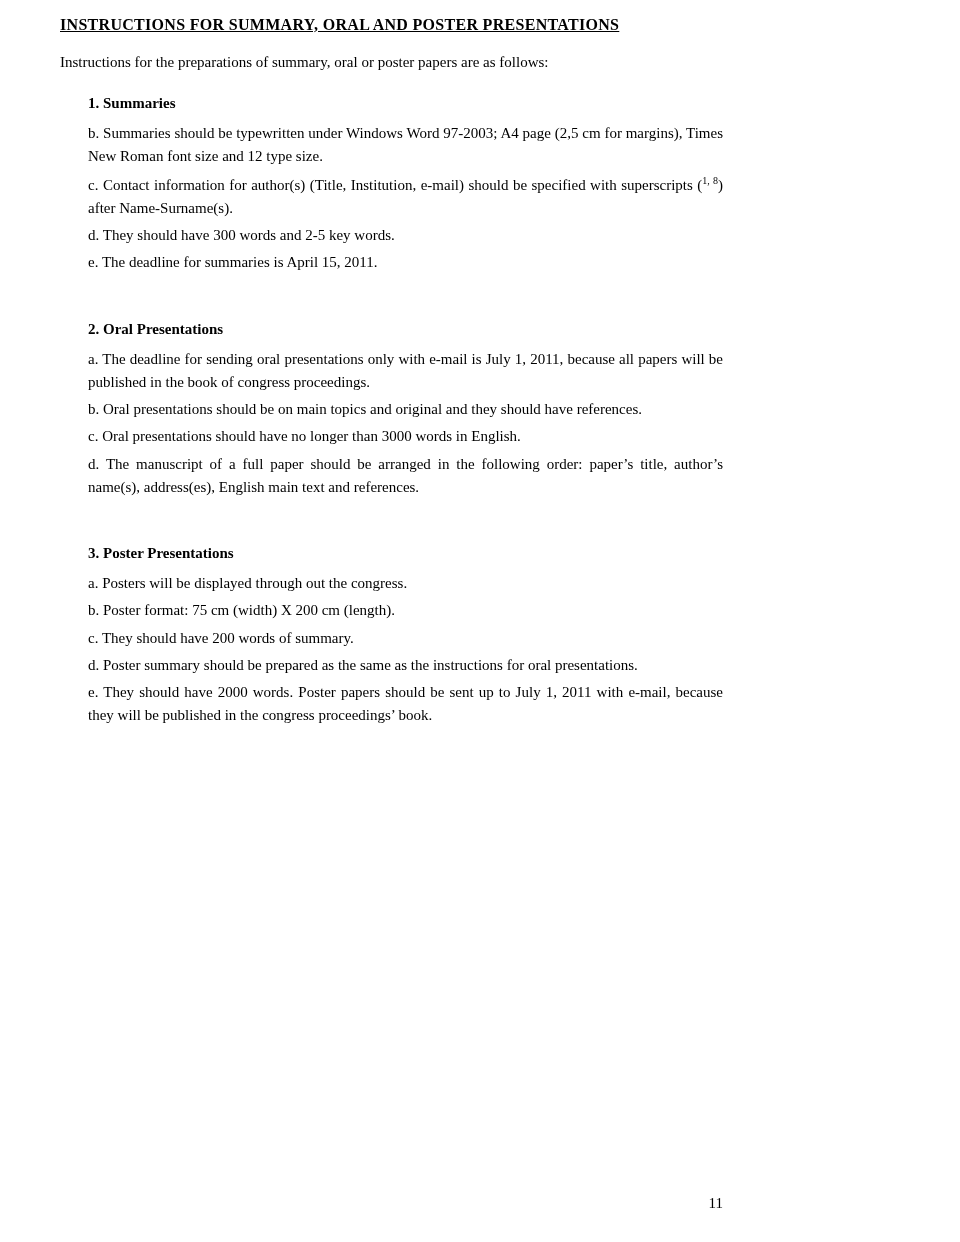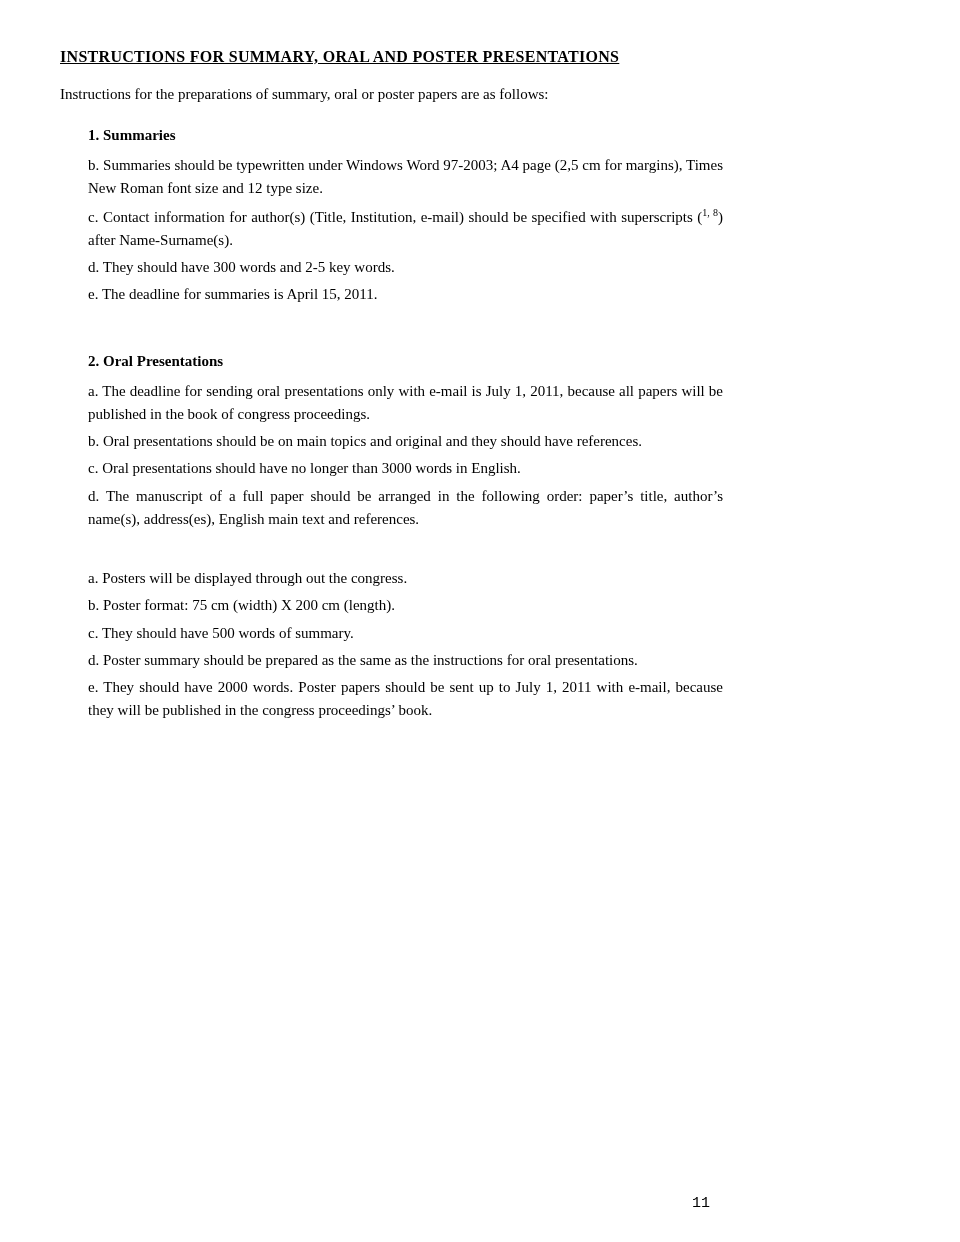--- a/index.html
+++ b/index.html
@@ -15,30 +15,30 @@
       color: #000000;
       width: 960px;
       min-height: 1242px;
       position: relative;
     }
 
     .page {
       width: 783px;
       min-height: 1242px;
       background: #ffffff;
-      padding: 48px 60px 60px 60px;
+      padding: 16px 60px 60px 60px;
       position: relative;
     }
 
     .page-number {
       position: absolute;
       bottom: 30px;
-      right: 73px;
+      right: 60px;
       font-size: 15px;
-      font-family: Liberation Mono, monospace;
+      font-family: Liberation Serif, serif;
     }
 
     h1.main-title {
       font-size: 16px;
       font-weight: bold;
       text-decoration: underline;
       text-align: left;
       margin-bottom: 20px;
       font-family: 'Times New Roman', Times, serif;
       letter-spacing: 0.3px;
@@ -119,28 +119,29 @@
       <span>c. </span><span>Oral presentations should have no longer than 3000 words in English.</span>
     </p>
     <p class="item-line">
       <span>d. </span><span>The manuscript of a full paper should be arranged in the following order: paper’s title, author’s name(s), address(es), English main text and references.</span>
     </p>
   </div>
 
   <div class="spacer"></div>
 
   <div class="section-block">
+    <p class="section-title">3. Poster Presentations</p>
     <p class="item-line">
       <span>a. </span><span>Posters will be displayed through out the congress.</span>
     </p>
     <p class="item-line">
       <span>b. </span><span>Poster format: 75 cm (width) X 200 cm (length).</span>
     </p>
     <p class="item-line">
-      <span>c. </span><span>They should have 500 words of summary.</span>
+      <span>c. </span><span>They should have 200 words of summary.</span>
     </p>
     <p class="item-line">
       <span>d. </span><span>Poster summary should be prepared as the same as the instructions for oral presentations.</span>
     </p>
     <p class="item-line">
       <span>e. </span><span>They should have 2000 words. Poster papers should be sent up to July 1, 2011 with e-mail, because they will be published in the congress proceedings’ book.</span>
     </p>
   </div>
 
   <div class="page-number">11</div>

